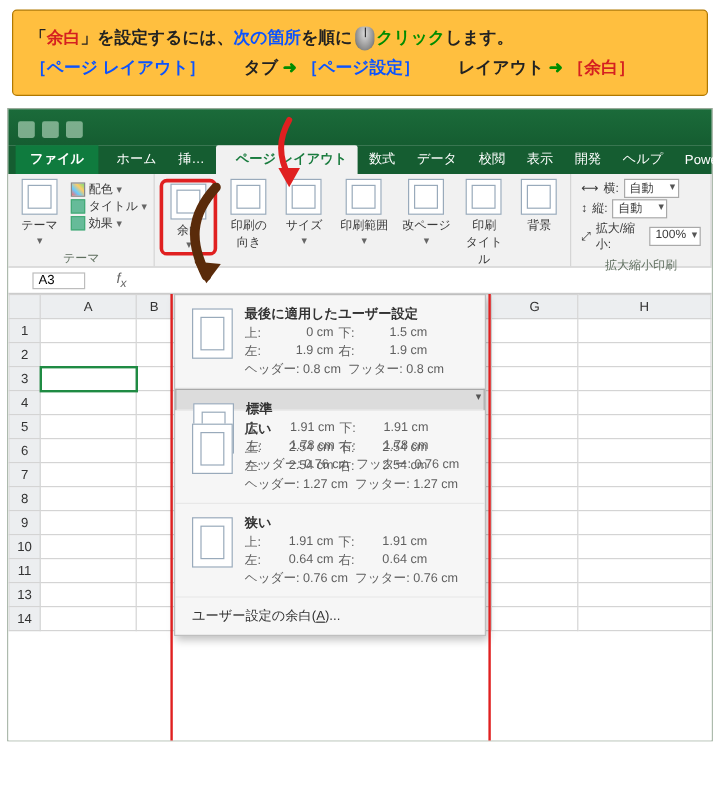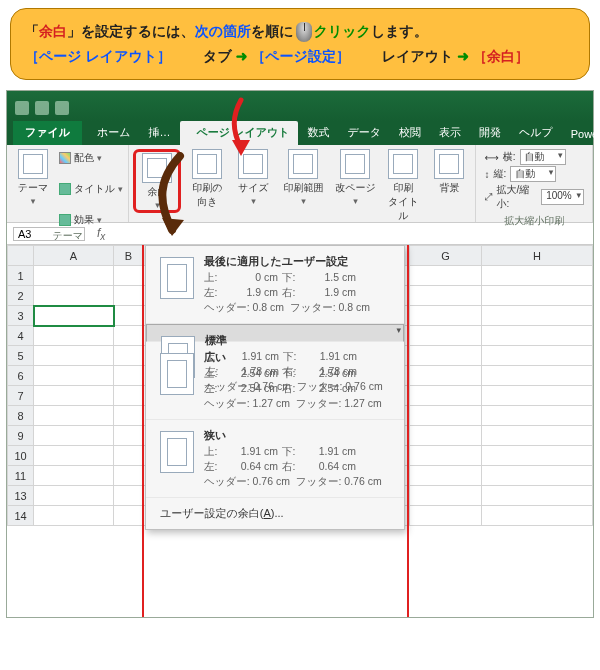--- a/index.html
+++ b/index.html
@@ -1,19 +1,19 @@
 <!DOCTYPE html>
 <html><head>
 <meta charset="utf-8">
 <style>
   * { box-sizing: border-box; margin: 0; padding: 0; }
   body { font-family: "Meiryo", "Yu Gothic", sans-serif; font-size: 12px; background: #fff; width: 600px; }
 
   
-  .callout { margin: 8px 10px 0; background: #ffbf3f; border: 1px solid #b07800; border-radius: 16px; padding: 10px 14px; line-height: 1.8; font-size: 14px; font-weight: 600; color: #222; }
+  .callout { margin: 8px 10px 0; background: #ffbf3f; border: 1px solid #b07800; border-radius: 4px; padding: 10px 14px; line-height: 1.8; font-size: 14px; font-weight: 600; color: #222; }
   .callout .red { color: #d52020; font-weight: 800; }
   .callout .blue { color: #0b53ff; font-weight: 800; }
   .callout .green { color: #008c00; font-weight: 800; }
   .callout .kw { color: #222; font-weight: 800; margin-left: 28px; }
   .mouse-icon { display: inline-block; width: 16px; height: 20px; background: radial-gradient(ellipse at 50% 30%, #ddd 0%, #888 70%, #444 100%); border-radius: 8px 8px 10px 10px; vertical-align: middle; position: relative; margin: 0 2px; }
   .mouse-icon::after { content:""; position:absolute; top:1px; left:50%; width:1px; height:8px; background:#333; }
 
   .arrow-sep { color:#008c00; font-weight:900; }
 
   
@@ -43,21 +43,21 @@
 
   .highlight-yohaku { border:3px solid #e02020; border-radius:6px; padding:1px 1px 0; margin-left:-2px; }
 
   .scale-group { padding:4px 8px 2px; font-size:10px; color:#3a3a3a; }
   .scale-row { display:flex; align-items:center; gap:4px; margin-bottom:1px; }
   .sel { background:#fff; border:1px solid #a9a9a9; padding:0 14px 0 4px; height:16px; min-width:46px; position:relative; font-size:10px; }
   .sel::after { content:"▾"; position:absolute; right:2px; top:0; color:#555; font-size:9px; }
 
   
   .fx-bar { display:flex; align-items:center; border-bottom:1px solid #ccc; height:22px; background:#fff; }
-  .namebox { width:72px; border:1px solid #bdbdbd; margin:0 6px; padding:0 4px; font-size:11px; background:#fff; }
+  .namebox { width:44px; border:1px solid #bdbdbd; margin:0 20px; padding:0 4px; font-size:11px; background:#fff; }
   .fx { color:#666; font-style:italic; margin:0 6px; }
 
   .grid-wrap { position:relative; height:372px; overflow:hidden; background:#fff; }
   table.grid { border-collapse:collapse; width:100%; }
   table.grid th, table.grid td { border:1px solid #d4d4d4; font-size:11px; color:#333; font-weight:normal; }
   table.grid th { background:#eceef0; height:20px; }
   table.grid td { height:20px; }
   table.grid td.rowhdr, table.grid th.corner { background:#eceef0; width:26px; text-align:center; }
   .cell-sel { outline:2px solid #1f8b43; outline-offset:-1px; }
 
@@ -131,21 +131,21 @@
     </div>
 
     <div class="ribbon">
 
       <div class="group" style="width:124px;">
         <div class="group-body">
           <div class="big-btn">
             <div class="bicon"></div>
             <div>テーマ</div><span class="dd">▾</span>
           </div>
-          <div style="display:flex;flex-direction:column;gap:17px;margin-top:2px;">
+          <div style="display:flex;flex-direction:column;gap:0;margin-top:2px;">
             <div class="small-item">
                 <span class="small-swatch"></span>
                 <span>配色</span>
                 <span class="dd">▾</span>
               </div>
             <div class="small-item">
                 <span class="tiny-icon"></span>
                 <span>タイトル</span>
                 <span class="dd">▾</span>
               </div>

